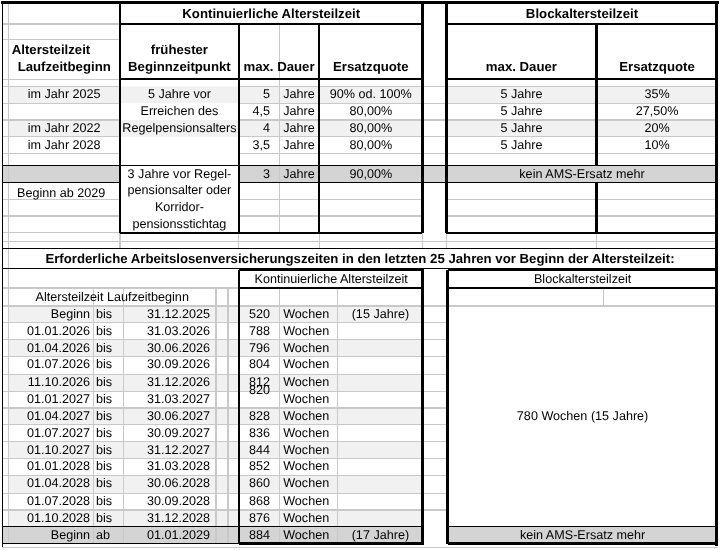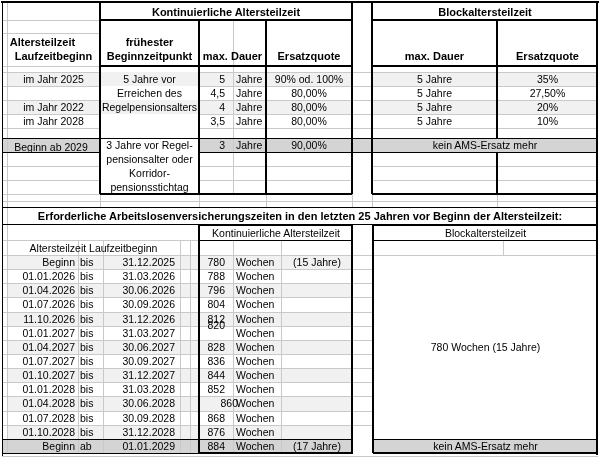--- a/index.html
+++ b/index.html
@@ -164,39 +164,39 @@
   <div class="t c" style="left:372px;top:100px;width:125px;height:14px">5 Jahre</div>
   <div class="t c" style="left:497px;top:100px;width:101px;height:14px">20%</div>
 
   <div class="t c" style="left:7px;top:114px;width:93px;height:14px">im Jahr 2028</div>
   <div class="t r" style="left:199px;top:114px;width:26px;height:14px">3,5</div>
   <div class="t" style="left:236px;top:114px;width:28px;height:14px">Jahre</div>
   <div class="t c" style="left:266px;top:114px;width:86px;height:14px">80,00%</div>
   <div class="t c" style="left:372px;top:114px;width:125px;height:14px">5 Jahre</div>
   <div class="t c" style="left:497px;top:114px;width:101px;height:14px">10%</div>
 
-  <div class="t c" style="left:2px;top:140px;width:98px;height:14px">Beginn ab 2029</div>
+  <div class="t c" style="left:2px;top:154px;width:98px;height:14px">Beginn ab 2029</div>
   <div class="t c" style="left:100px;top:138px;width:99px;height:14px">3 Jahre vor Regel-</div>
   <div class="t c" style="left:100px;top:166px;width:99px;height:14px">Korridor-</div>
   <div class="t c" style="left:100px;top:152px;width:99px;height:14px">pensionsalter oder</div>
   <div class="t c" style="left:100px;top:180px;width:99px;height:14px">pensionsstichtag</div>
   <div class="t r" style="left:199px;top:138px;width:26px;height:14px">3</div>
   <div class="t" style="left:236px;top:138px;width:28px;height:14px">Jahre</div>
   <div class="t c" style="left:266px;top:138px;width:86px;height:14px">90,00%</div>
   <div class="t c" style="left:372px;top:138px;width:226px;height:14px">kein AMS-Ersatz mehr</div>
 
   <div class="t b c" style="left:2px;top:209px;width:596px;height:14px">Erforderliche Arbeitslosenversicherungszeiten in den letzten 25 Jahren vor Beginn der Altersteilzeit:</div>
   <div class="t c" style="left:199px;top:226px;width:154px;height:13px">Kontinuierliche Altersteilzeit</div>
   <div class="t c" style="left:373px;top:226px;width:225px;height:13px">Blockaltersteilzeit</div>
   <div class="t c" style="left:7px;top:241px;width:173px;height:13px">Altersteilzeit Laufzeitbeginn</div>
 
   <div class="t r" style="left:7px;top:255px;width:68px;height:14px">Beginn</div>
   <div class="t" style="left:80px;top:255px;width:23px;height:14px">bis</div>
   <div class="t r" style="left:103px;top:255px;width:72px;height:14px">31.12.2025</div>
-  <div class="t r" style="left:199px;top:255px;width:26px;height:14px">780</div>
+  <div class="t r" style="left:199px;top:255px;width:26px;height:14px">520</div>
   <div class="t" style="left:236px;top:255px;width:45px;height:14px">Wochen</div>
   <div class="t c" style="left:281px;top:255px;width:72px;height:16px">(15 Jahre)</div>
 
   <div class="t r" style="left:7px;top:269px;width:68px;height:14px">01.01.2026</div>
   <div class="t" style="left:80px;top:269px;width:23px;height:14px">bis</div>
   <div class="t r" style="left:103px;top:269px;width:72px;height:14px">31.03.2026</div>
   <div class="t r" style="left:199px;top:269px;width:26px;height:14px">788</div>
   <div class="t" style="left:236px;top:269px;width:45px;height:14px">Wochen</div>
 
   <div class="t r" style="left:7px;top:283px;width:68px;height:14px">01.04.2026</div>
@@ -243,21 +243,21 @@
 
   <div class="t r" style="left:7px;top:382px;width:68px;height:14px">01.01.2028</div>
   <div class="t" style="left:80px;top:382px;width:23px;height:14px">bis</div>
   <div class="t r" style="left:103px;top:382px;width:72px;height:14px">31.03.2028</div>
   <div class="t r" style="left:199px;top:382px;width:26px;height:14px">852</div>
   <div class="t" style="left:236px;top:382px;width:45px;height:14px">Wochen</div>
 
   <div class="t r" style="left:7px;top:396px;width:68px;height:14px">01.04.2028</div>
   <div class="t" style="left:80px;top:396px;width:23px;height:14px">bis</div>
   <div class="t r" style="left:103px;top:396px;width:72px;height:14px">30.06.2028</div>
-  <div class="t r" style="left:212px;top:396px;width:26px;height:26px">860</div>
+  <div class="t r" style="left:199px;top:396px;width:26px;height:26px">860</div>
   <div class="t" style="left:236px;top:396px;width:45px;height:14px">Wochen</div>
 
   <div class="t r" style="left:7px;top:411px;width:68px;height:14px">01.07.2028</div>
   <div class="t" style="left:80px;top:411px;width:23px;height:14px">bis</div>
   <div class="t r" style="left:103px;top:411px;width:72px;height:14px">30.09.2028</div>
   <div class="t r" style="left:199px;top:411px;width:26px;height:14px">868</div>
   <div class="t" style="left:236px;top:411px;width:45px;height:14px">Wochen</div>
 
   <div class="t r" style="left:7px;top:425px;width:68px;height:14px">01.10.2028</div>
   <div class="t" style="left:80px;top:425px;width:23px;height:14px">bis</div>

